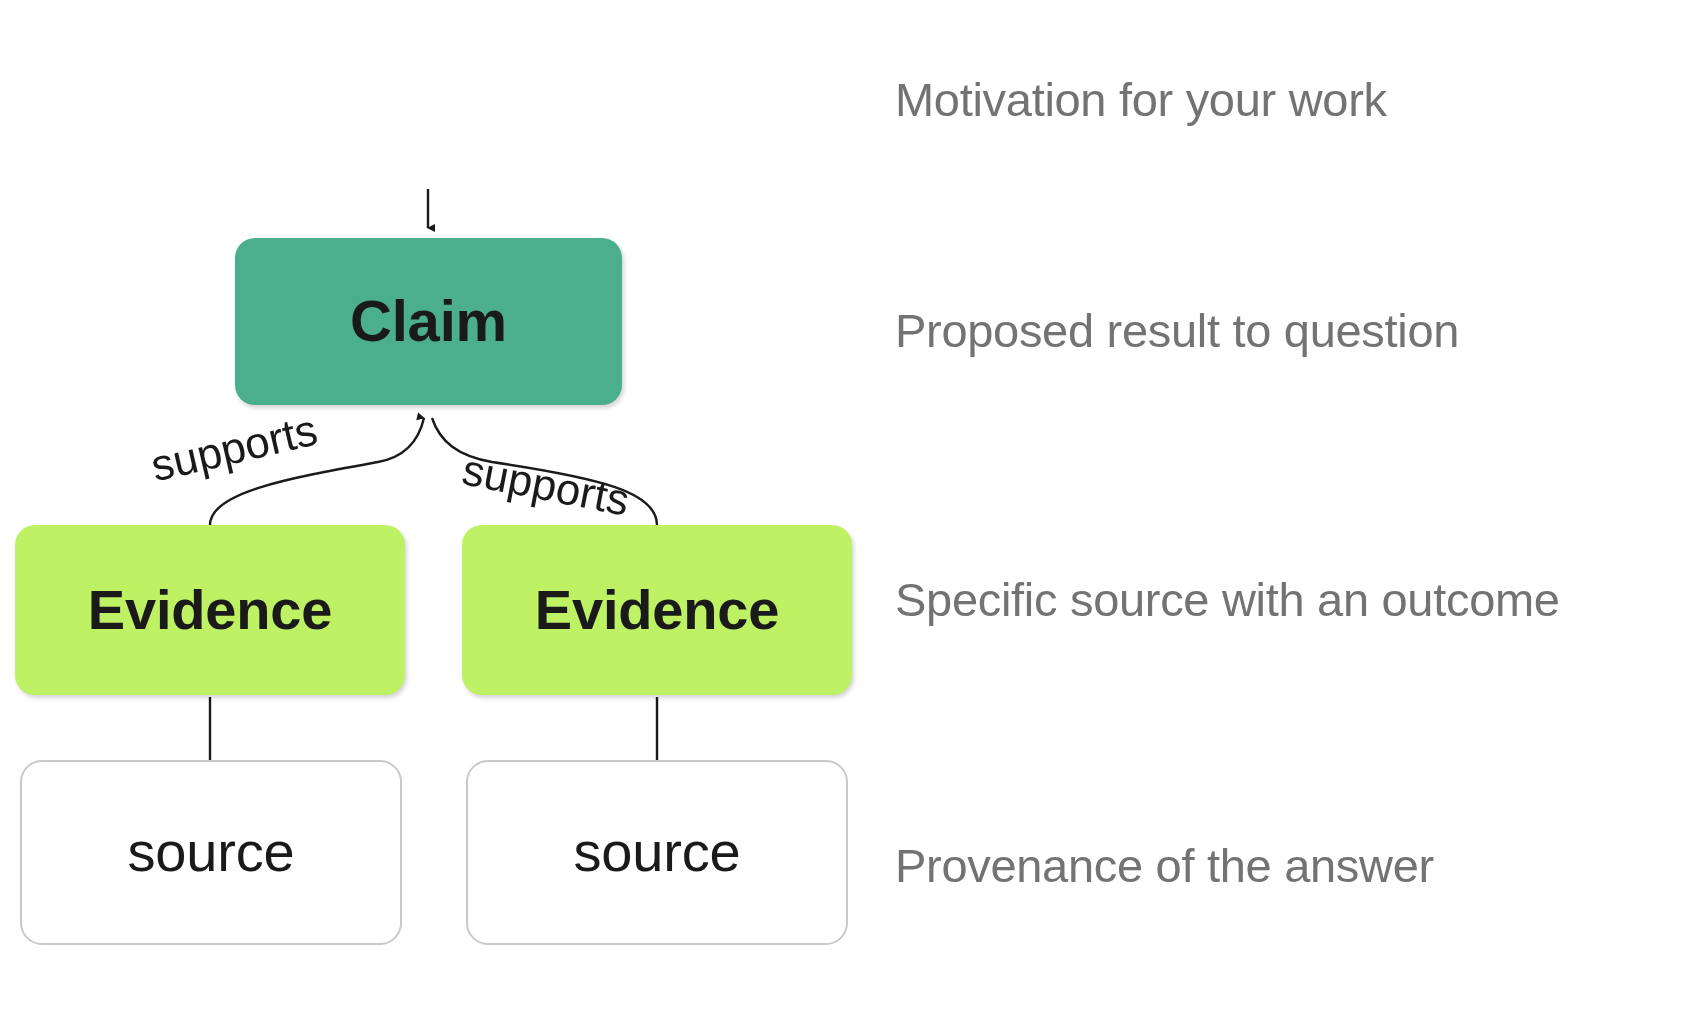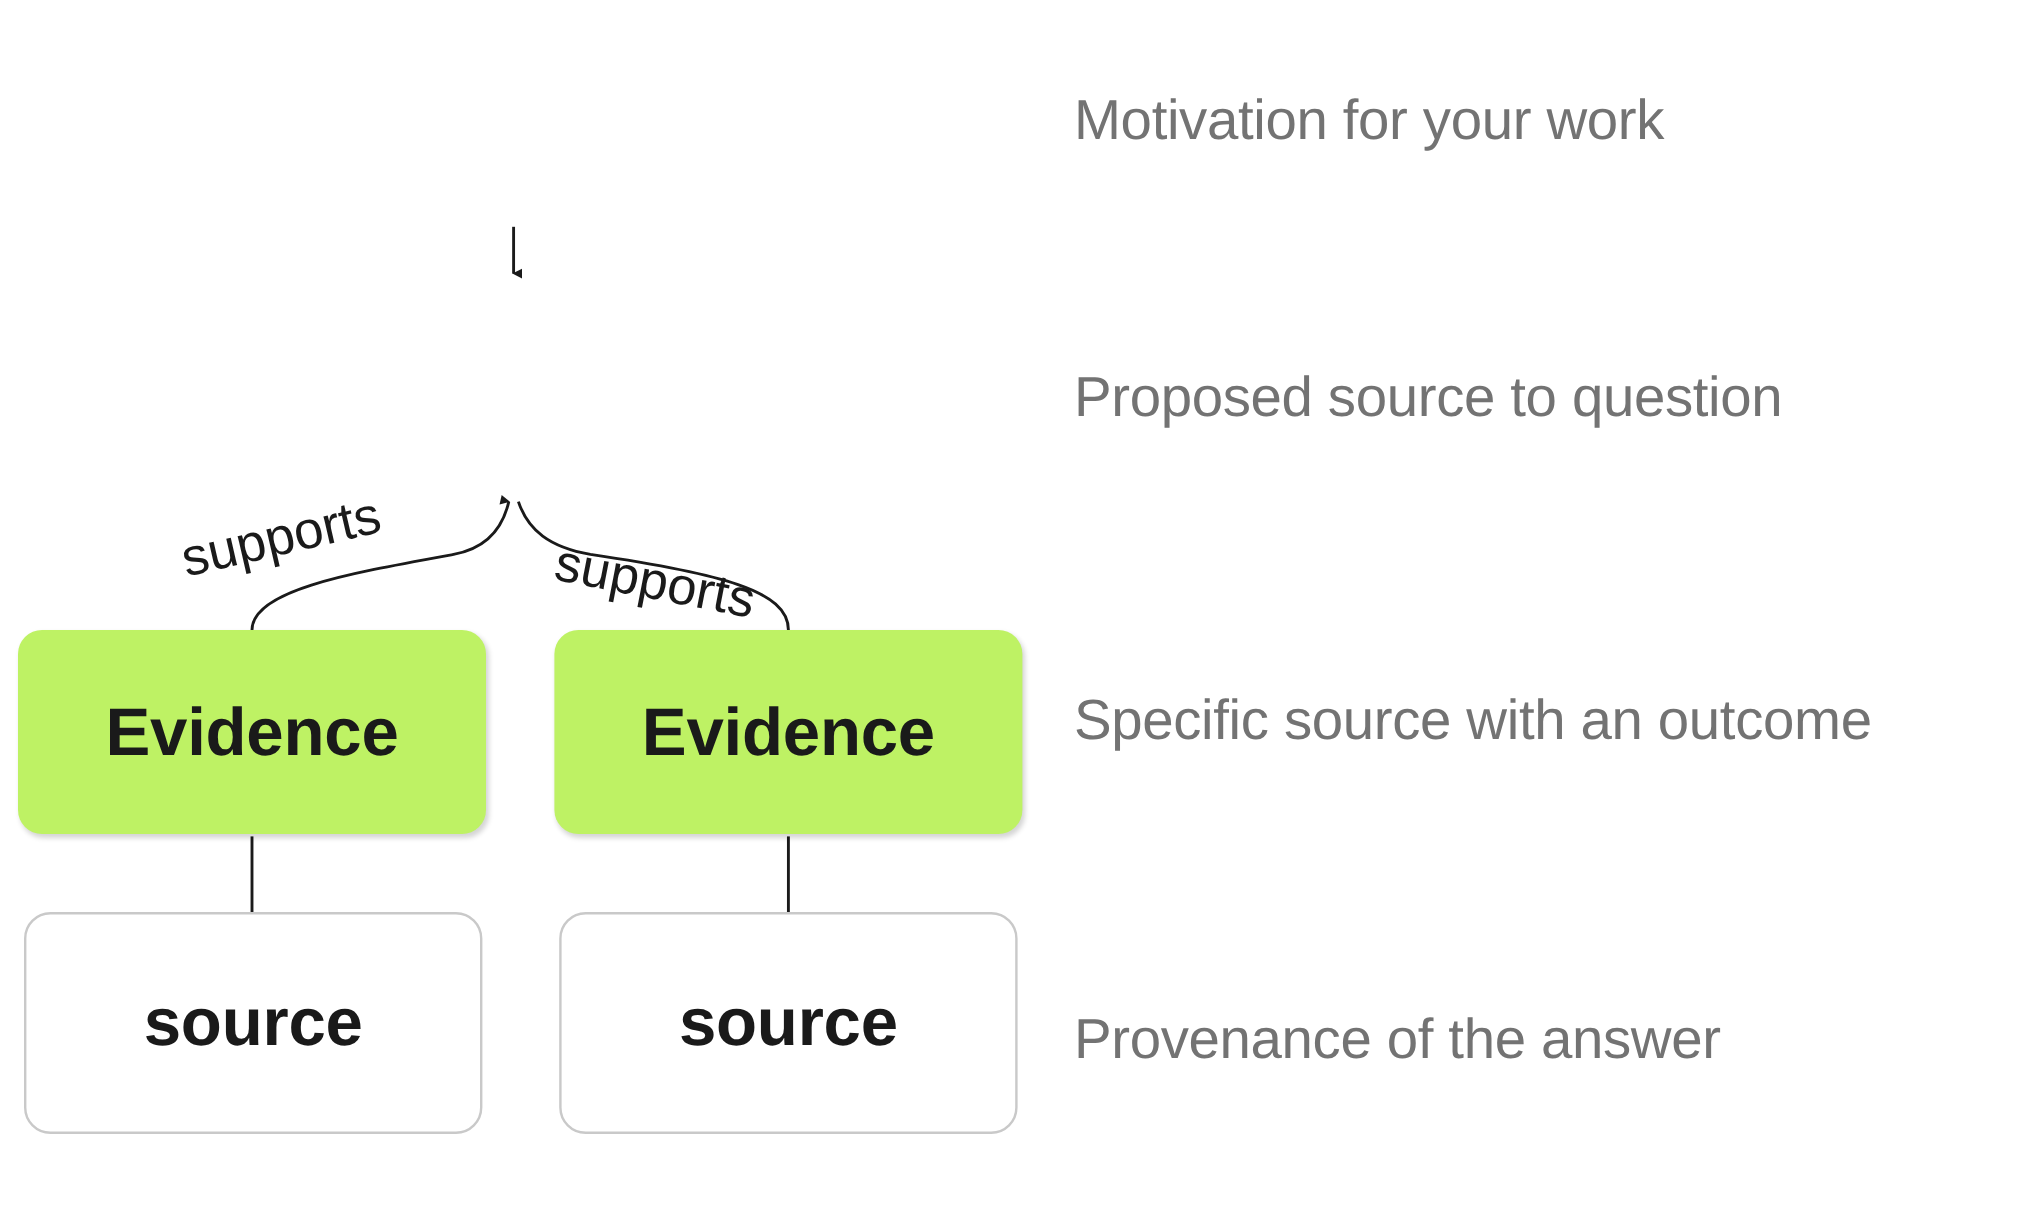--- a/index.html
+++ b/index.html
@@ -85,21 +85,21 @@
   .node-evidence.left  { left: 15px; }
   .node-evidence.right { left: 462px; }
 
   .node-source {
     top: 760px;
     width: 382px;
     height: 185px;
     background: #ffffff;
     border: 2px solid #c9c9c9;
     font-size: 56px;
-    font-weight: bold;
+    font-weight: normal;
     border-radius: 22px;
   }
   .node-source.left  { left: 20px; }
   .node-source.right { left: 466px; }
 
   
   .edge-label {
     position: absolute;
     font-size: 44px;
     font-weight: normal;
@@ -156,21 +156,24 @@
 
     <path d="M 657 525 C 657 492, 600 478, 492 462 C 458 456, 440 442, 432 418" fill="none" stroke="#1a1a1a" stroke-width="2.4"></path>
 
     <line x1="210" y1="697" x2="210" y2="760" stroke="#1a1a1a" stroke-width="2.4"></line>
 
     <line x1="657" y1="697" x2="657" y2="760" stroke="#1a1a1a" stroke-width="2.4"></line>
   </svg>
 
   <div class="desc desc-question">Motivation for your work</div>
 
-  <div class="desc desc-claim">Proposed source to question</div>
+  <div class="node node-claim shadowed">
+    <span class="node-label">Claim</span>
+  </div>
+  <div class="desc desc-claim">Proposed result to question</div>
 
   <div class="edge-label edge-label-left">supports</div>
   <div class="edge-label edge-label-right">supports</div>
 
   <div class="node node-evidence left shadowed">
     <span class="node-label">Evidence</span>
   </div>
   <div class="node node-evidence right shadowed">
     <span class="node-label">Evidence</span>
   </div>

